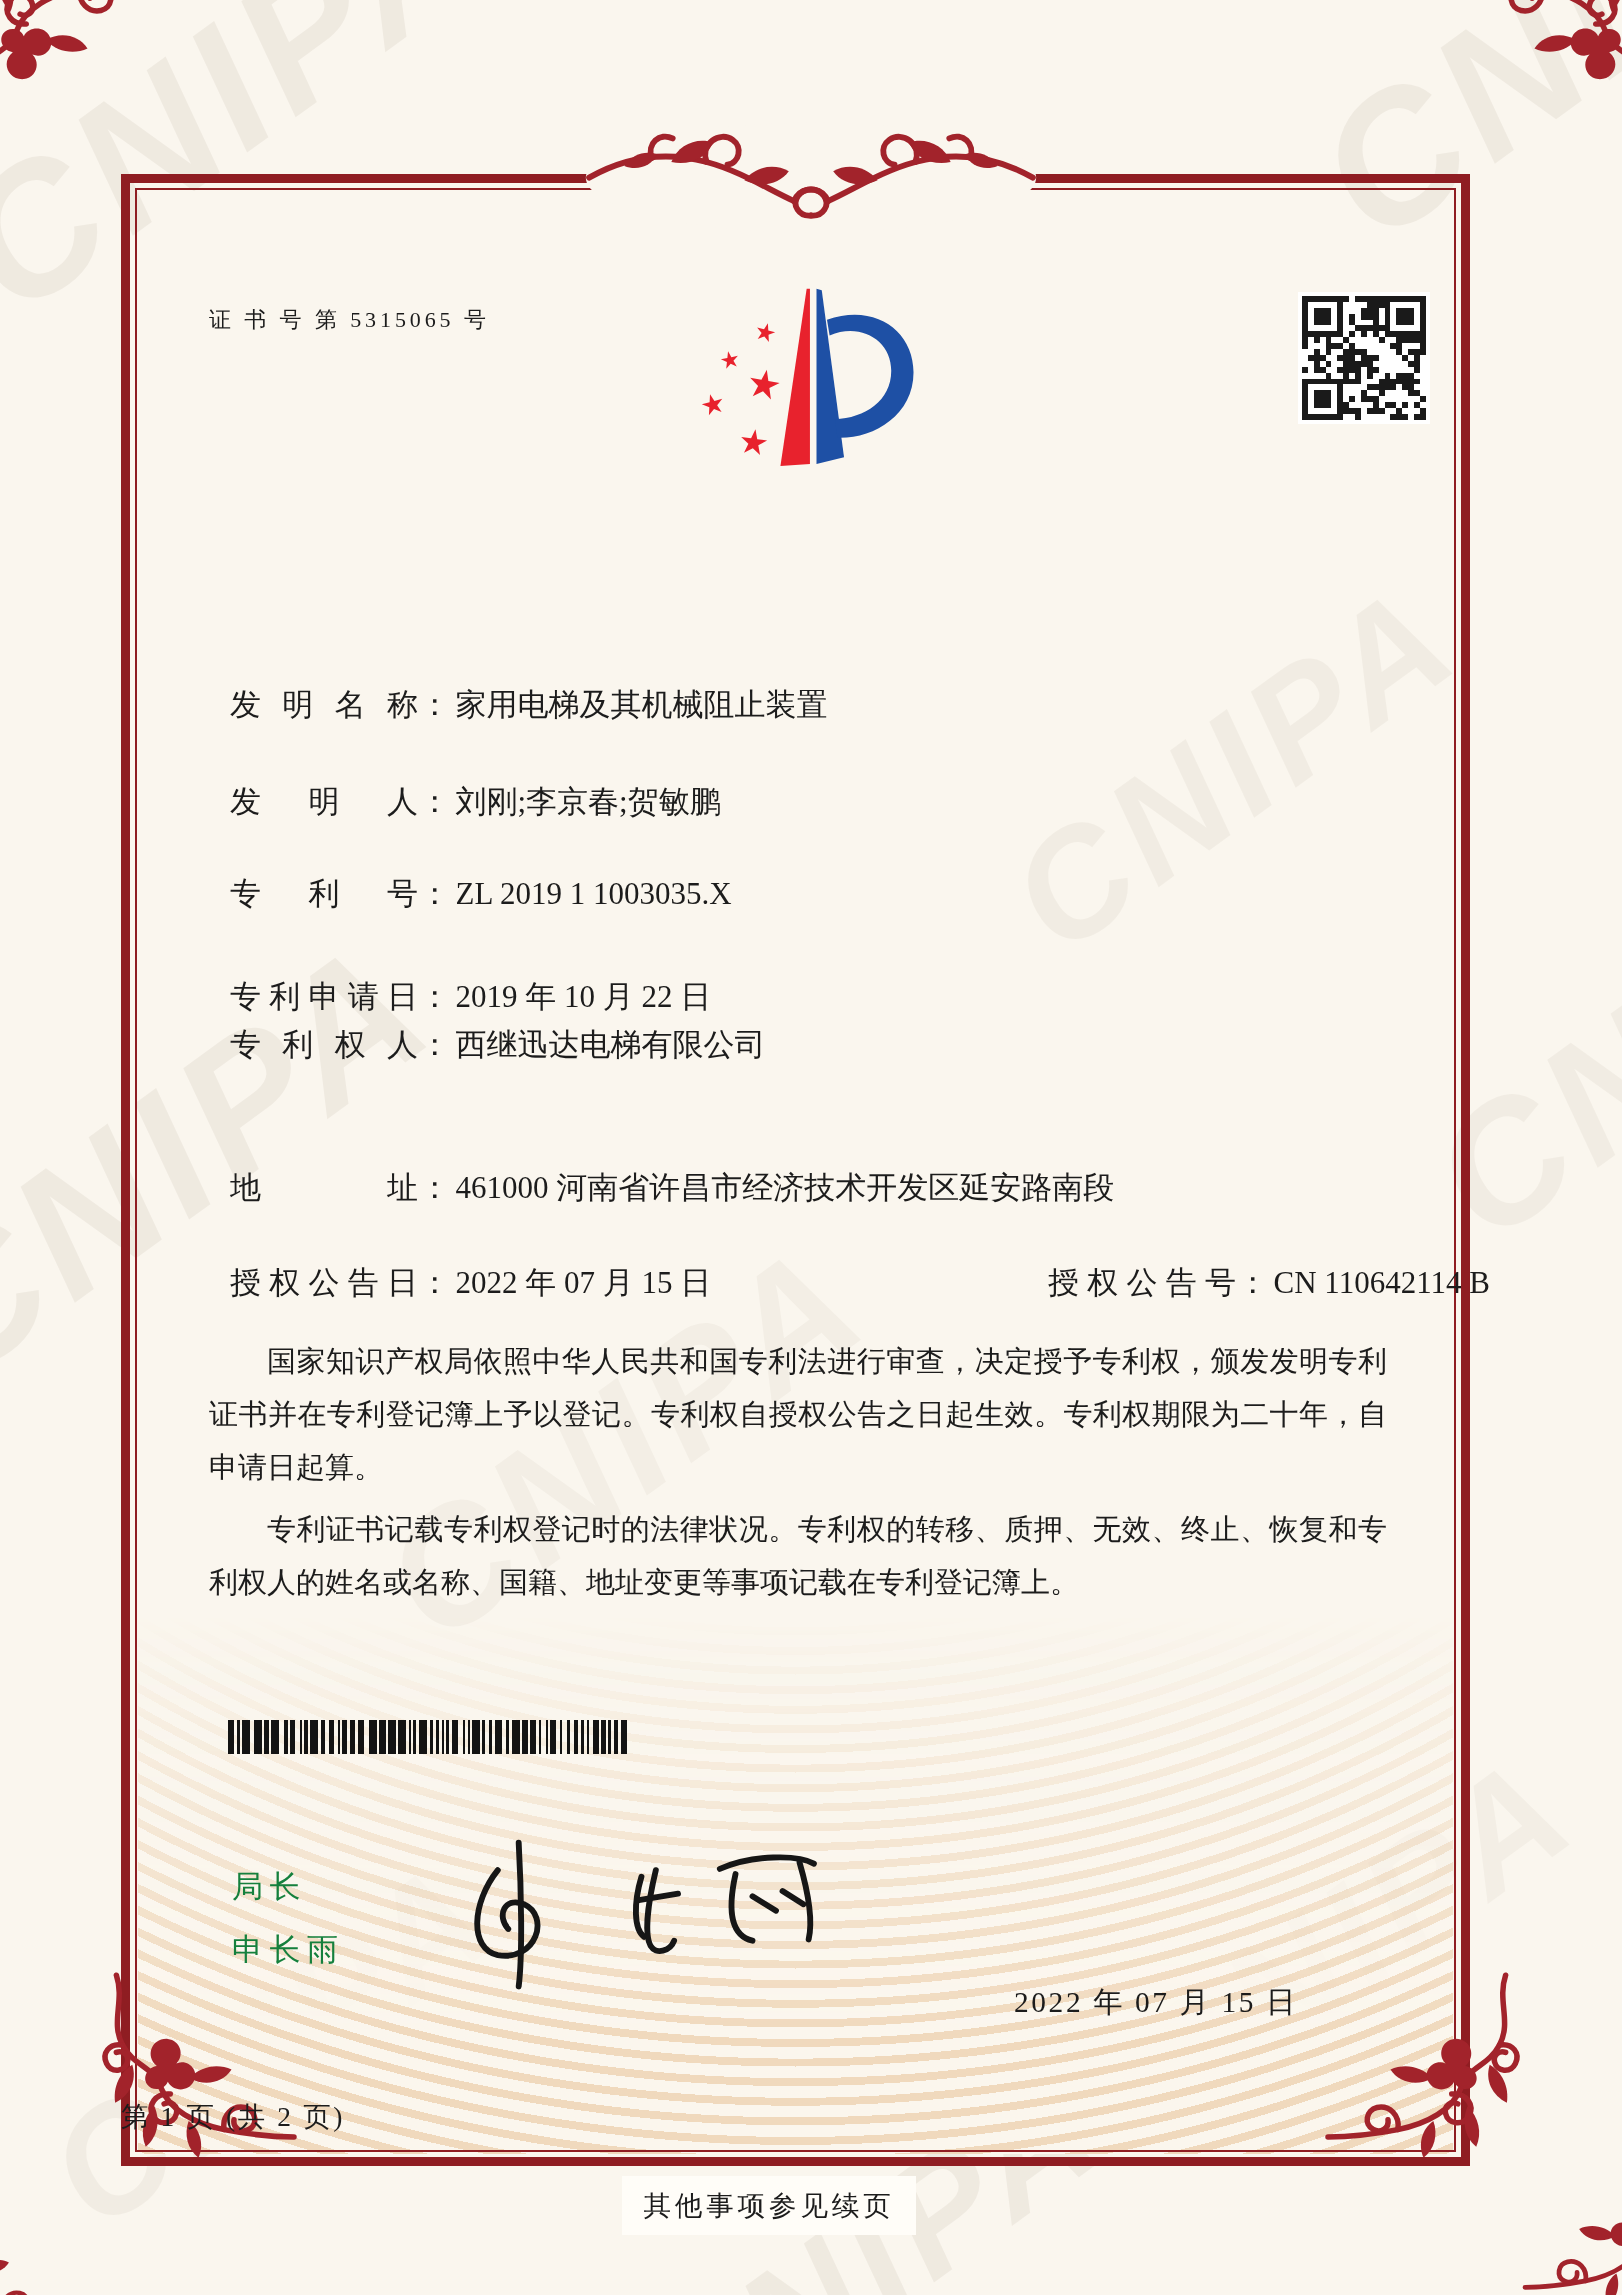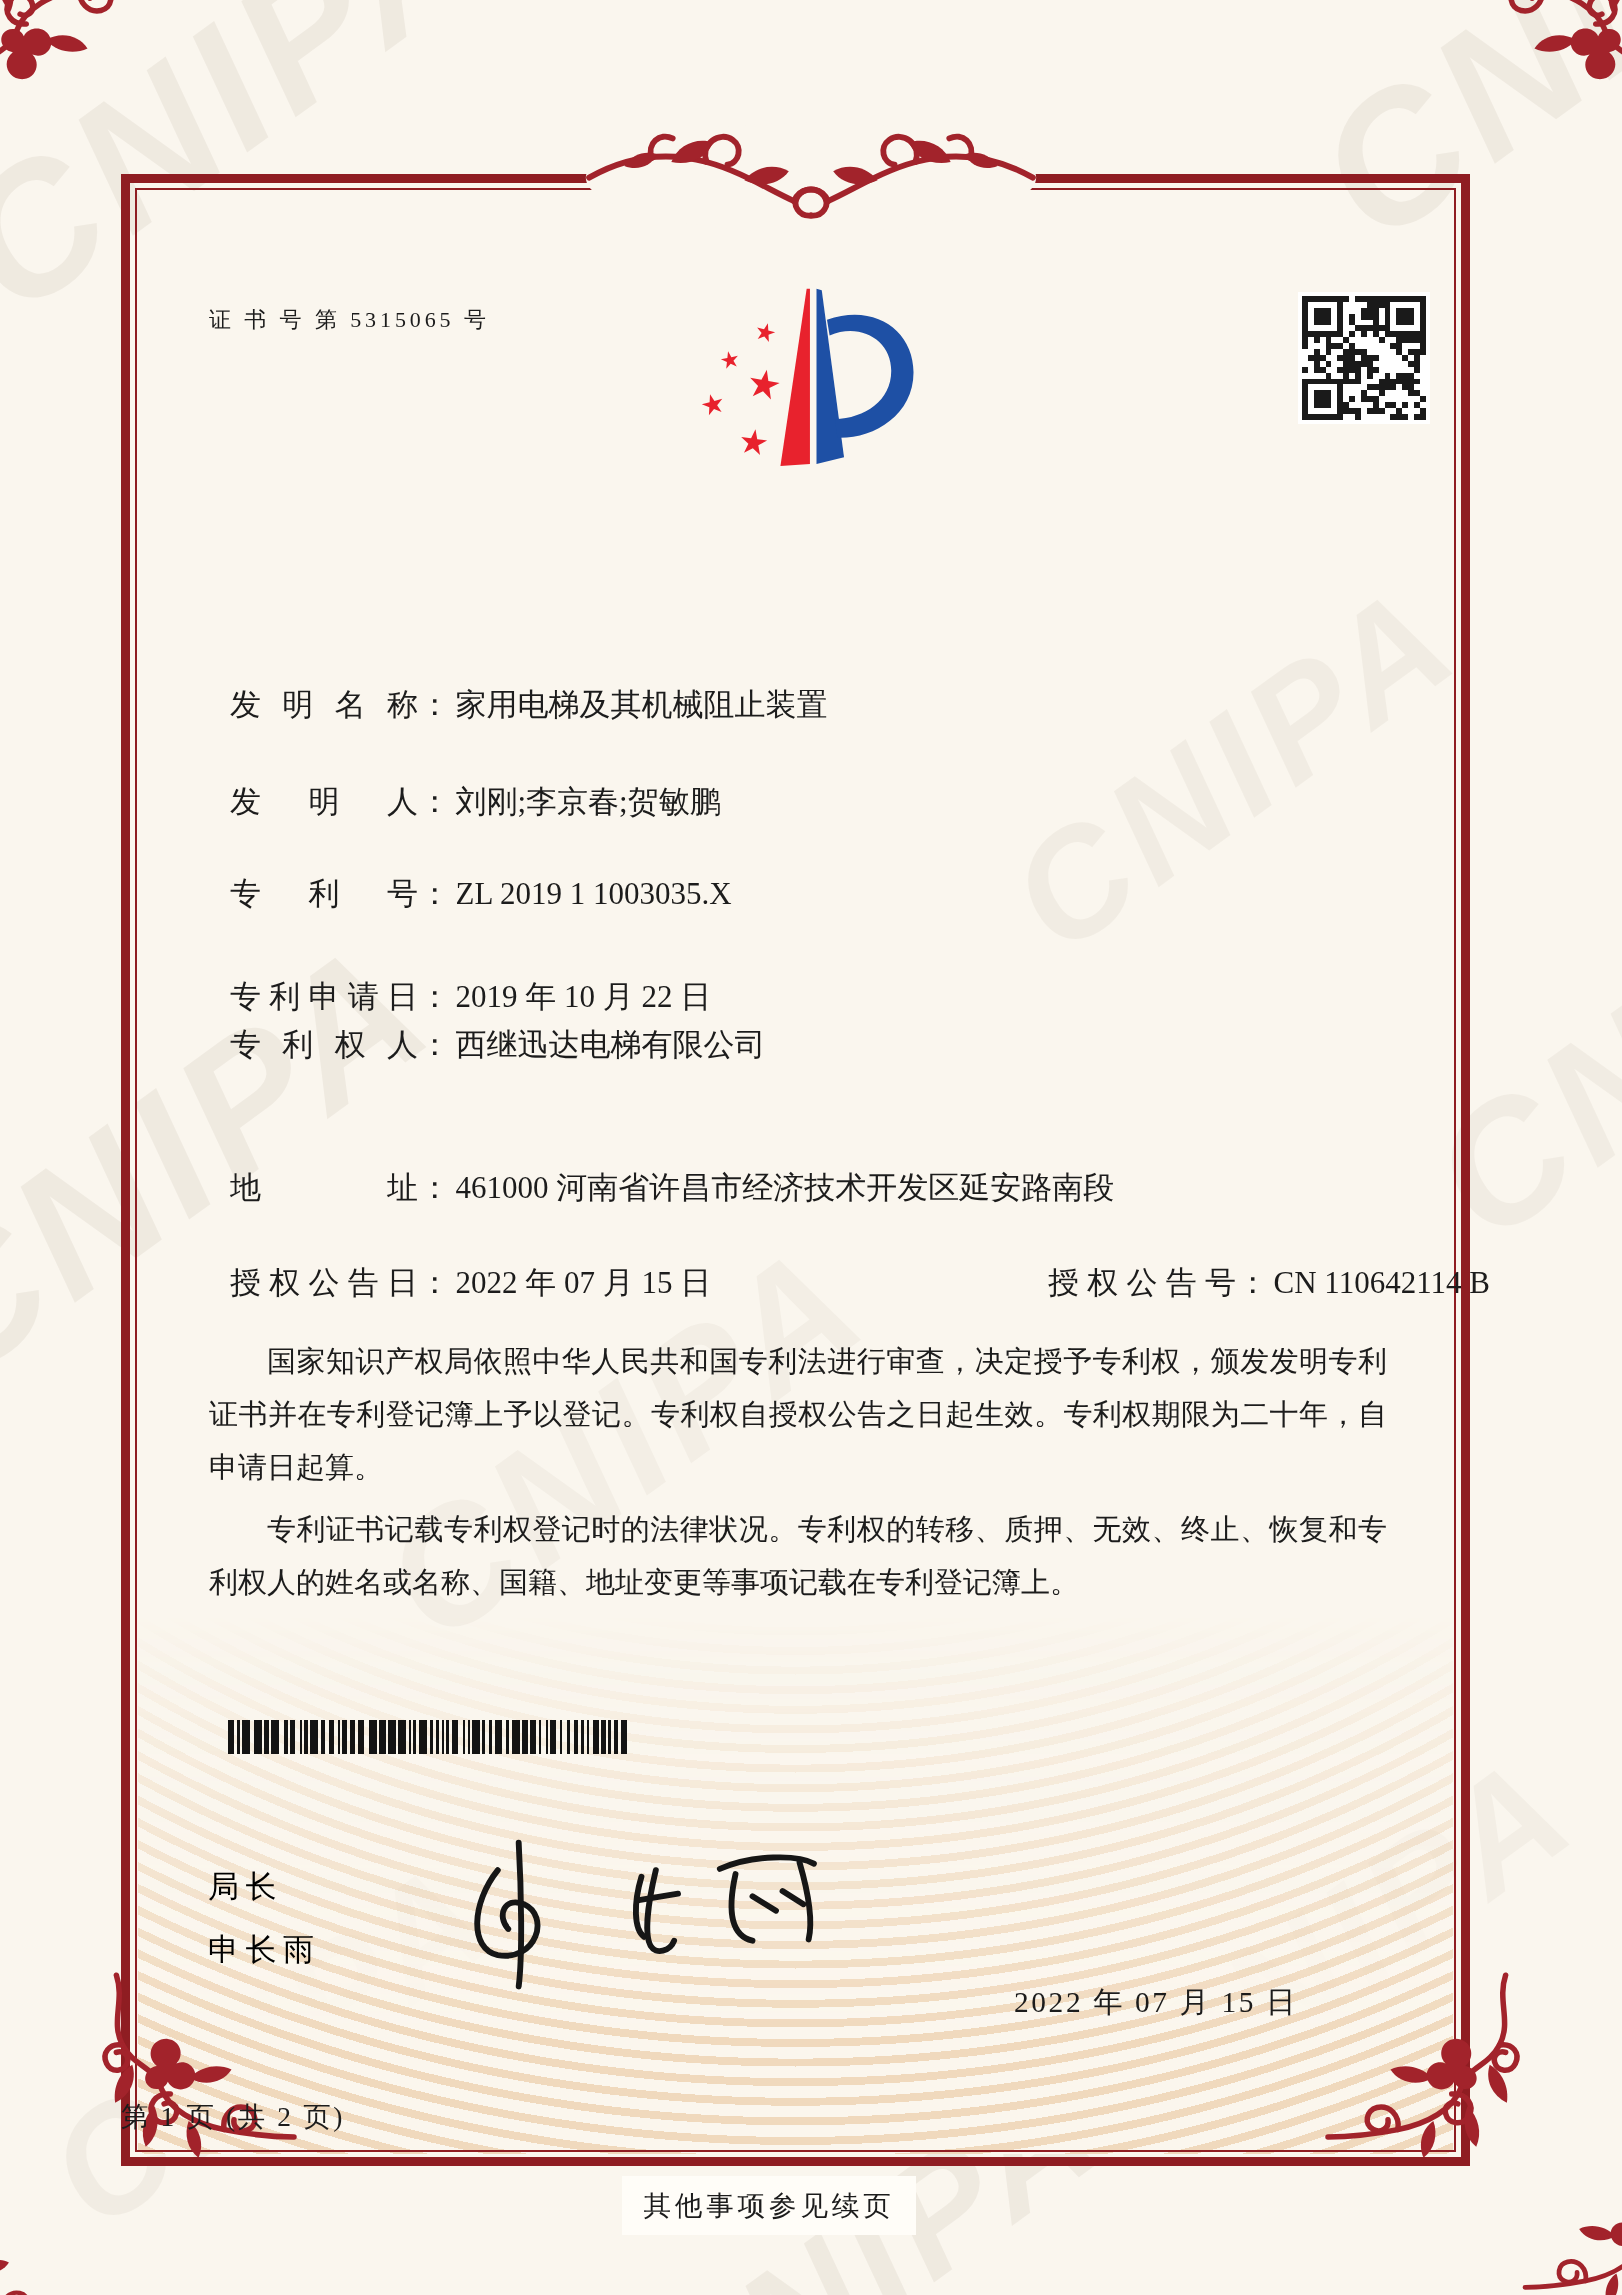--- a/index.html
+++ b/index.html
@@ -41,21 +41,21 @@
   .title{position:absolute;left:520px;top:492px;font-size:68px;font-weight:700;letter-spacing:48px;white-space:nowrap;color:#0d0d0d;}
   .field-row{position:absolute;left:230px;font-size:31px;white-space:nowrap;}
   .flabel{display:inline-block;width:188px;text-align:justify;text-align-last:justify;text-justify:inter-ideograph;vertical-align:top;}
   .fcolon{margin-left:1.3px;}
   .fvalue{margin-left:5.2px;}
   .grant-right{position:absolute;left:818px;top:0;}
   .paras{position:absolute;left:209px;top:1335px;width:1178px;font-size:29px;line-height:53px;text-align:justify;}
   .paras p{margin:0 0 9.2px 0;text-indent:2em;}
   .barcode{position:absolute;left:228px;top:1720px;width:419px;height:34px;display:flex;align-items:stretch;}
   .barcode span{background:#131313;height:100%;}
-  .sig-label{position:absolute;left:208px;font-size:31px;letter-spacing:6.5px;font-family:"Liberation Sans","DejaVu Sans",sans-serif;font-weight:500;color:#000000;}
+  .sig-label{position:absolute;left:232px;font-size:31px;letter-spacing:6.5px;font-family:"Liberation Sans","DejaVu Sans",sans-serif;font-weight:500;color:#15803d;}
   .signature{position:absolute;left:445px;top:1831px;}
   .issue-date{position:absolute;left:1014px;top:1983px;font-size:29.4px;letter-spacing:2.6px;}
   .page-info{position:absolute;left:121px;top:2099px;width:1349px;text-align:left;font-size:27.5px;letter-spacing:2.6px;}
   .footer-note-box{
     position:absolute;left:622px;top:2176px;width:294px;height:59px;z-index:6;
     background:#fffdf8;display:flex;align-items:center;justify-content:center;
   }
   .footer-note-box span{font-size:27.5px;letter-spacing:3.9px;}
   
   .qr{position:absolute;left:1298px;top:292px;width:124px;height:124px;background:#fff;padding:3.9px;

